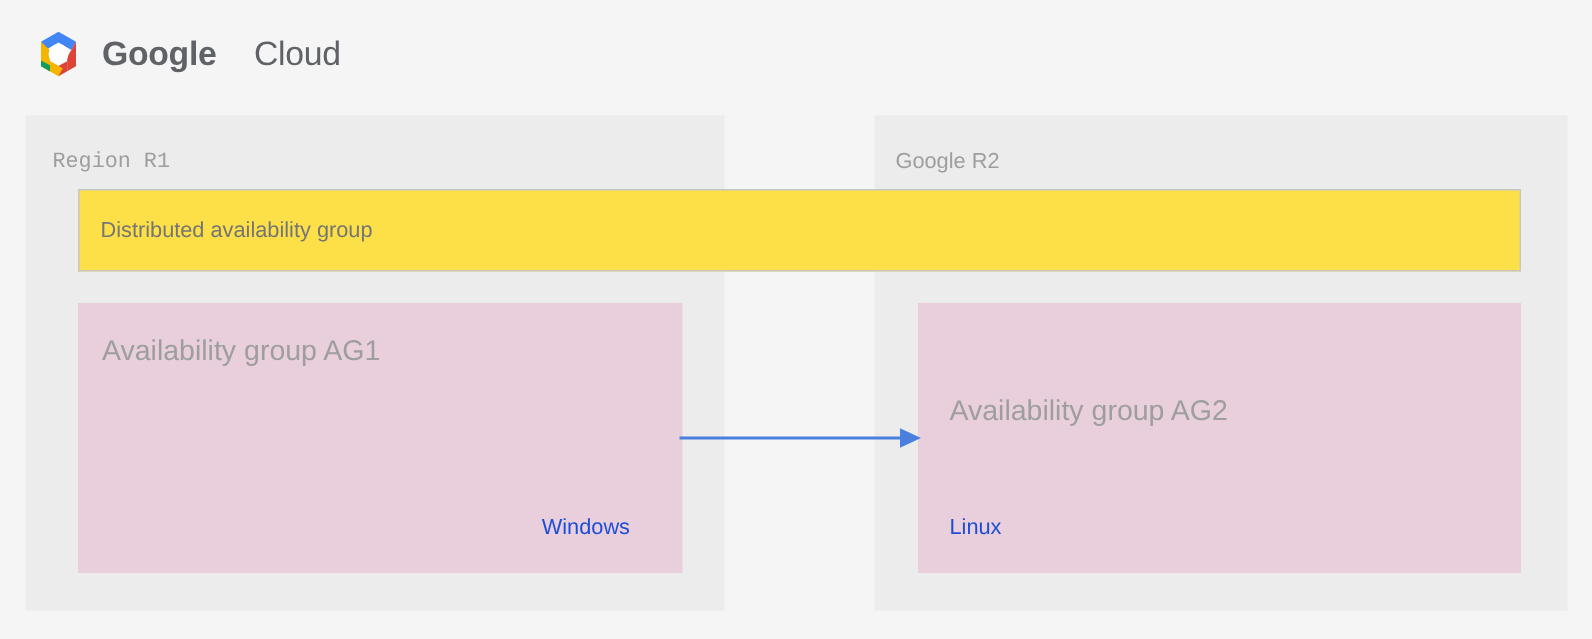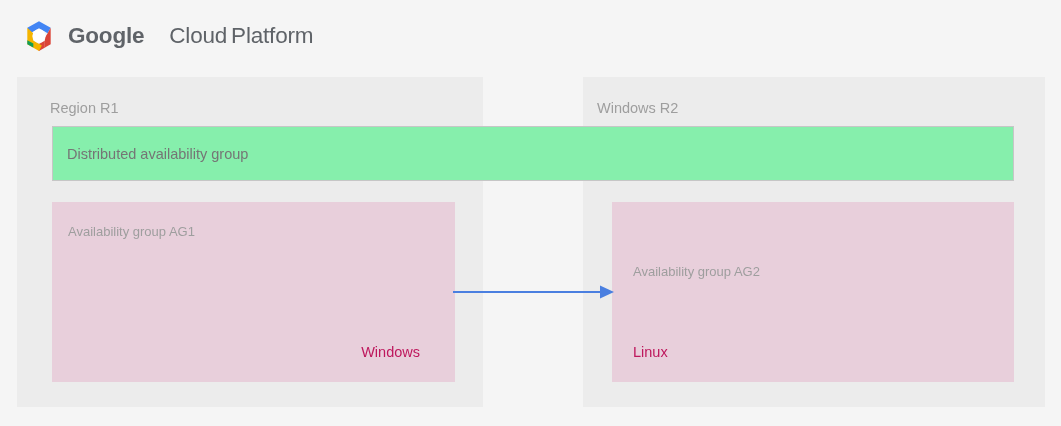--- a/index.html
+++ b/index.html
@@ -57,31 +57,31 @@
   #region-r1 { left: 17px;  width: 466px; }
   #region-r2 { left: 583px; width: 462px; }
 
   .region-label {
     position: absolute;
     top: 23px;
     font-size: 14.5px;
     color: #9e9e9e;
     white-space: nowrap;
   }
-  #region-r1 .region-label { left: 33px; }
+  #region-r1 .region-label { left: 18px; font-family: Liberation Mono, monospace; }
   #region-r2 .region-label { left: 14px; }
 
   
   .dag-box {
     position: absolute;
     left: 52px;
     top: 126px;
     width: 962px;
     height: 55px;
-    background: #86efac;
+    background: #fde047;
     border: 1px solid #c6c6c6;
     box-sizing: border-box;
   }
   .dag-label {
     position: absolute;
     left: 14px;
     top: 50%;
     transform: translateY(-50%);
     font-size: 14.5px;
     color: #757575;
@@ -94,32 +94,32 @@
     top: 202px;
     height: 180px;
     background: #e8cfdb;
   }
   #ag-box-1 { left: 52px;  width: 403px; }
   #ag-box-2 { left: 612px; width: 402px; }
 
   .ag-label {
     position: absolute;
     top: 22px;
-    font-size: 13px;
+    font-size: 19px;
     color: #9e9e9e;
     white-space: nowrap;
   }
   #ag-box-1 .ag-label { left: 16px; }
   #ag-box-2 .ag-label { left: 21px; margin-top: 40px; }
 
   .os-label {
     position: absolute;
     bottom: 22px;
     font-size: 14.5px;
-    color: #be185d;
+    color: #1d4ed8;
     white-space: nowrap;
   }
   #ag-box-1 .os-label { right: 35px; }
   #ag-box-2 .os-label { left: 21px; text-align: center; }
 
   
   .arrow {
     position: absolute;
     left: 452px;
     top: 282px;
@@ -143,30 +143,29 @@
     <path d="M7.5 12.5 L7.5 35.5 L24 45 L28 37.5 L15.8 30.5 L15.8 20.2 Z" fill="#f4b400"></path>
 
     <path d="M7.5 30 L7.5 35.5 L16 40.4 L16 34.6 Z" fill="#0f9d58"></path>
 
     <circle cx="24" cy="24" r="9.4" fill="#ffffff"></circle>
     <circle cx="24" cy="24" r="5.4" fill="#ffffff"></circle>
   </svg>
   <div class="logo-text">
     <span class="w-google">Google</span>
     <span class="w-cloud">Cloud</span>
-    <span class="w-platform">Platform</span>
   </div>
 </div>
 
 <div class="region" id="region-r1">
   <div class="region-label">Region R1</div>
 </div>
 
 <div class="region" id="region-r2">
-  <div class="region-label">Windows R2</div>
+  <div class="region-label">Google R2</div>
 </div>
 
 <div class="dag-box">
   <div class="dag-label">Distributed availability group</div>
 </div>
 
 <div class="ag-box" id="ag-box-1">
   <div class="ag-label">Availability group AG1</div>
   <div class="os-label">Windows</div>
 </div>

